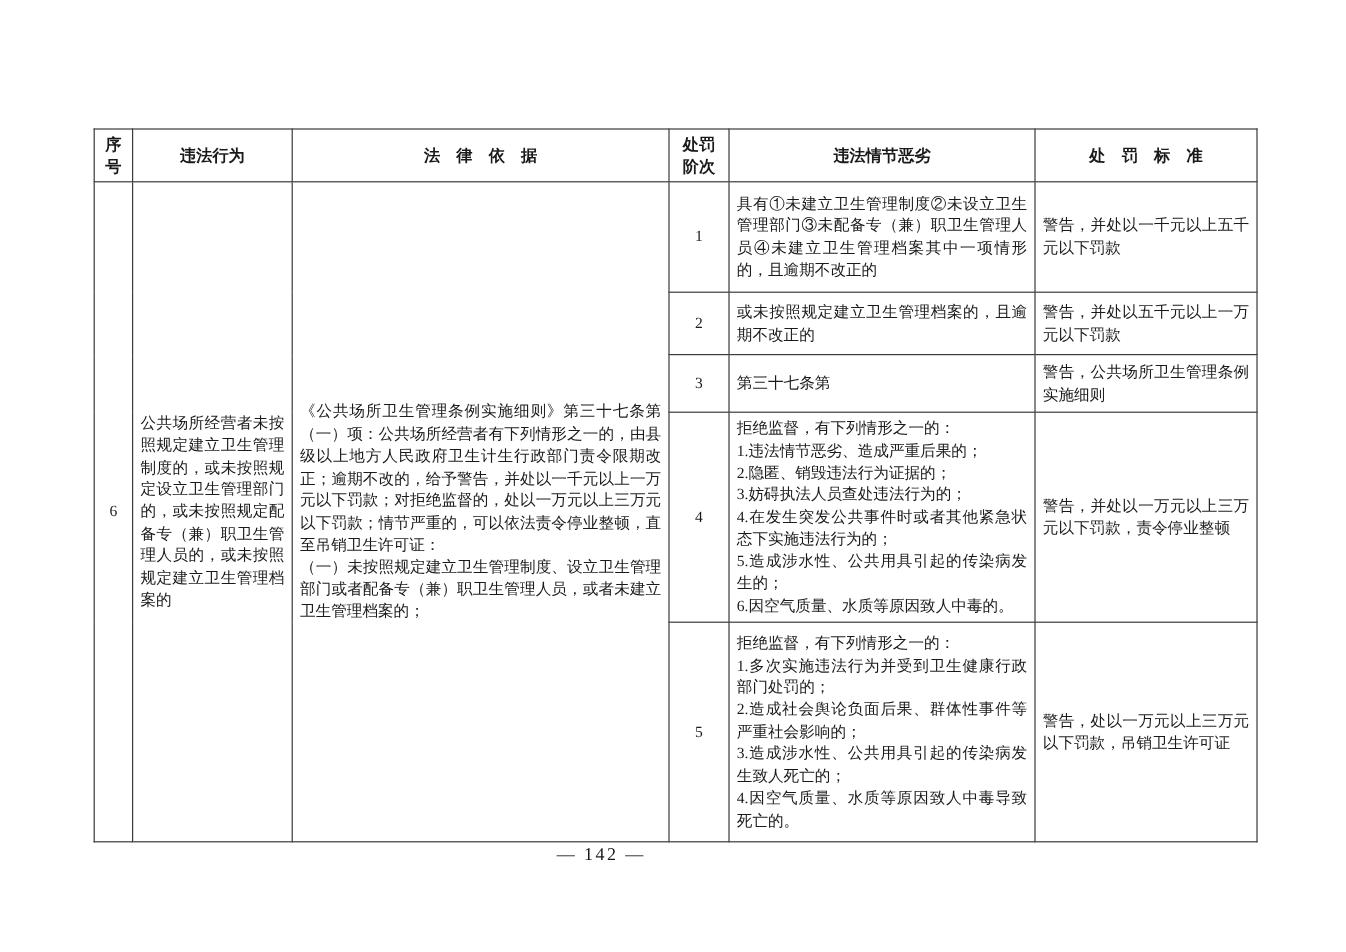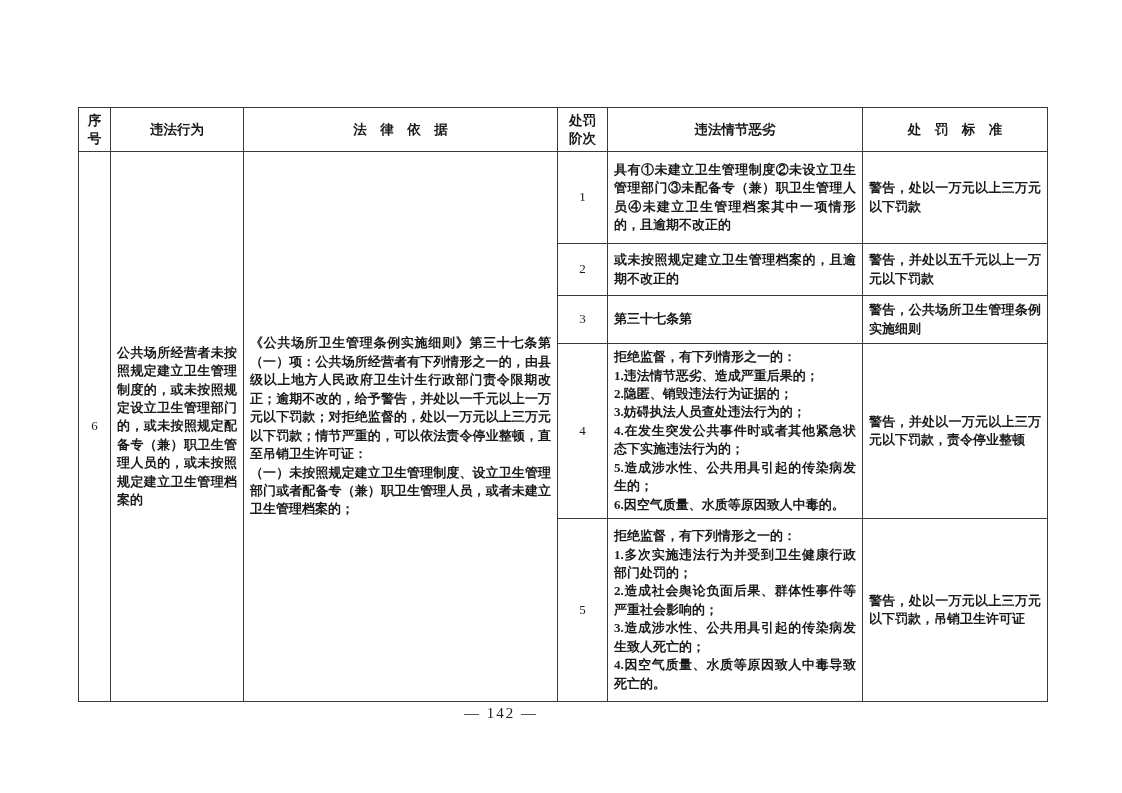--- a/index.html
+++ b/index.html
@@ -34,21 +34,21 @@
     word-break: break-all;
   }
   table.reg-table th {
     font-weight: bold;
     text-align: center;
     font-size: 13.5px;
     line-height: 1.3;
     white-space: pre-line;
   }
   td.c-center { text-align: center; }
-  td.c-text   { text-align: justify; font-weight: bold; }
+  td.c-text   { text-align: justify; }
   .pre        { white-space: pre-line; }
   .legal-p + .legal-p { margin-top: 0; }
   .page-number {
     position: absolute;
     left: 0; top: 705px;
     width: 1002px;
     text-align: center;
     font-size: 15px;
     letter-spacing: 2px;
     color: #1a1a1a;
@@ -85,21 +85,21 @@
     <tbody>
       <tr style="height:92px">
         <td class="c-center" rowspan="5">6</td>
         <td class="c-text" rowspan="5">公共场所经营者未按照规定建立卫生管理制度的，或未按照规定设立卫生管理部门的，或未按照规定配备专（兼）职卫生管理人员的，或未按照规定建立卫生管理档案的</td>
         <td class="c-text" rowspan="5">
           <div class="legal-p">《公共场所卫生管理条例实施细则》第三十七条第（一）项：公共场所经营者有下列情形之一的，由县级以上地方人民政府卫生计生行政部门责令限期改正；逾期不改的，给予警告，并处以一千元以上一万元以下罚款；对拒绝监督的，处以一万元以上三万元以下罚款；情节严重的，可以依法责令停业整顿，直至吊销卫生许可证：</div>
           <div class="legal-p">（一）未按照规定建立卫生管理制度、设立卫生管理部门或者配备专（兼）职卫生管理人员，或者未建立卫生管理档案的；</div>
         </td>
         <td class="c-center">1</td>
         <td class="c-text pre">具有①未建立卫生管理制度②未设立卫生管理部门③未配备专（兼）职卫生管理人员④未建立卫生管理档案其中一项情形的，且逾期不改正的</td>
-        <td class="c-text">警告，处以一万元以上三万元以下罚款</td>
+        <td class="c-text">警告，并处以一千元以上五千元以下罚款</td>
       </tr>
 
       <tr style="height:52px">
         <td class="c-center">2</td>
         <td class="c-text pre">或未按照规定建立卫生管理档案的，且逾期不改正的</td>
         <td class="c-text">警告，并处以五千元以上一万元以下罚款</td>
       </tr>
 
       <tr style="height:48px">
         <td class="c-center">3</td>

